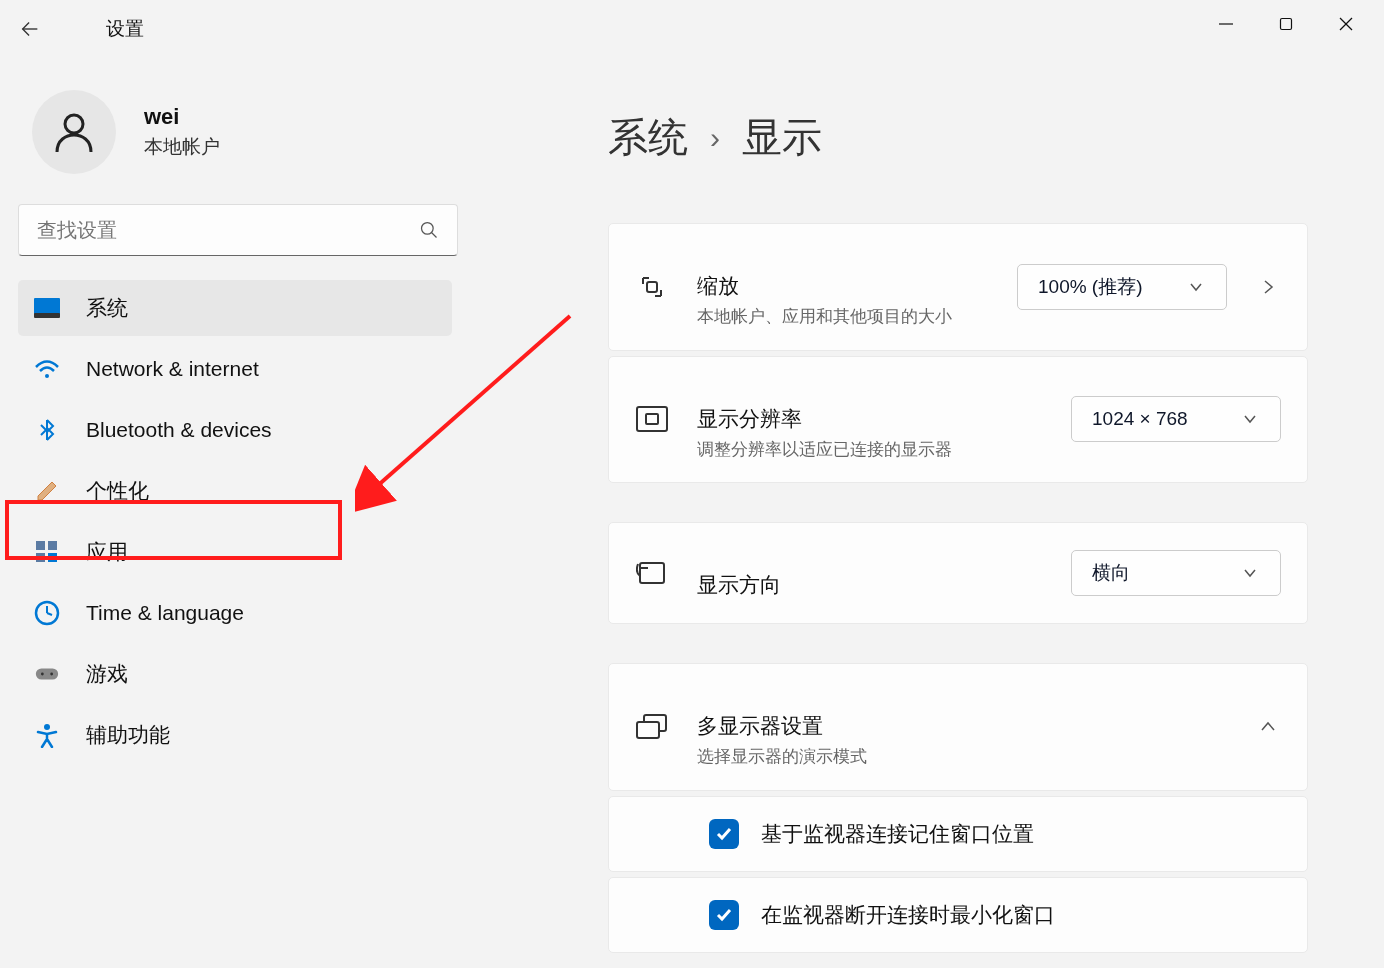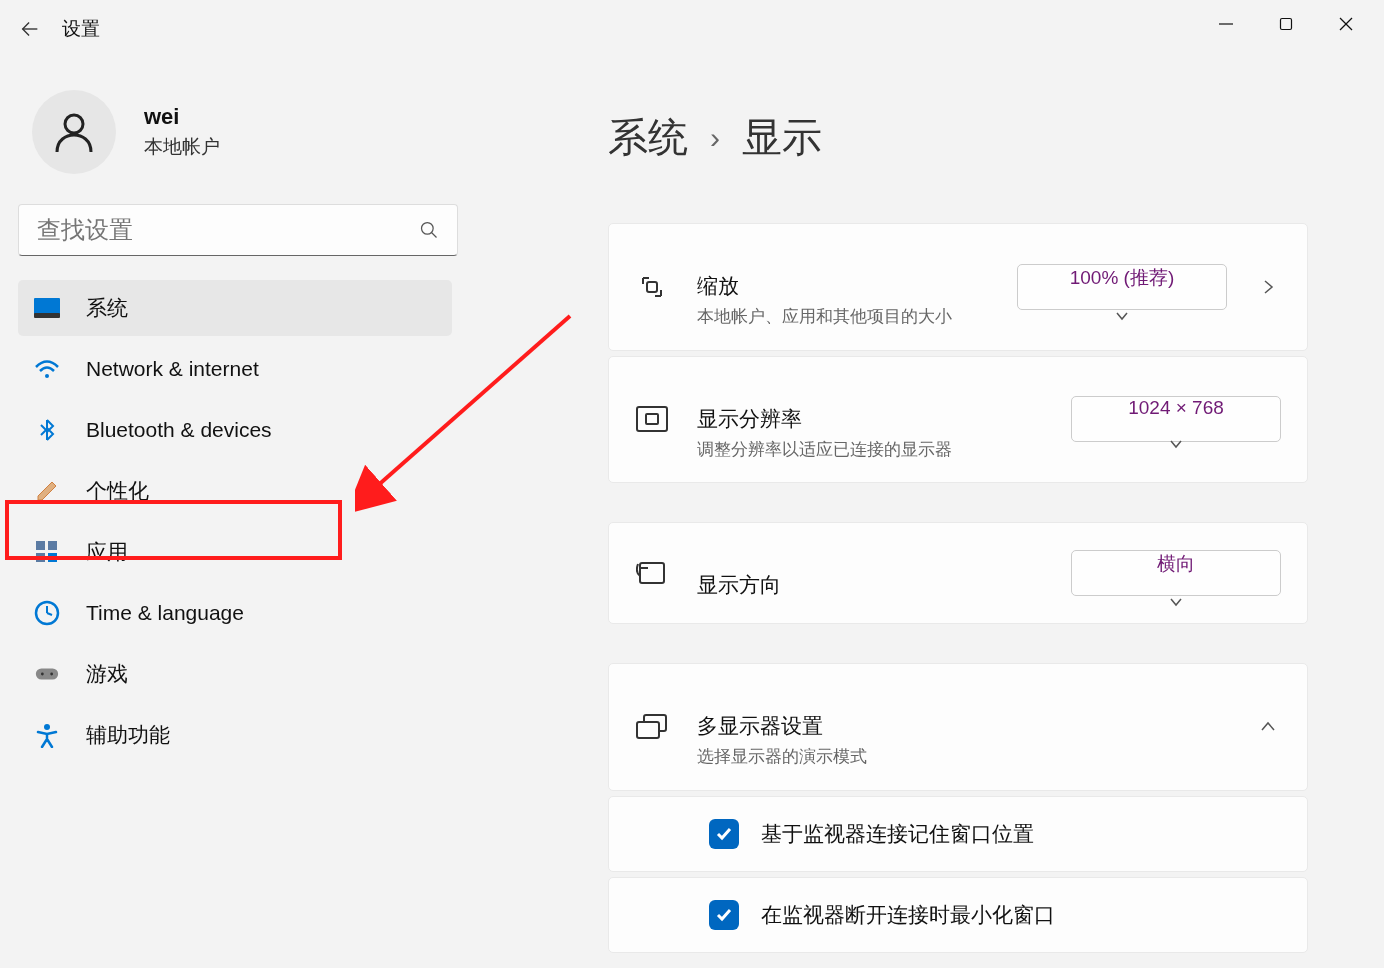--- a/index.html
+++ b/index.html
@@ -43,20 +43,21 @@
       display: flex;
       align-items: center;
       justify-content: center;
       color: #333;
       font-size: 20px;
     }
     .app-title {
       font-size: 19px;
       color: #111;
       font-weight: 400;
+      margin-left: 44px;
     }
     .sidebar {
       position: absolute;
       top: 80px;
       left: 0;
       width: 470px;
       padding-left: 18px;
       padding-right: 18px;
     }
     .profile {
@@ -87,21 +88,21 @@
       border-radius: 4px;
       display: flex;
       align-items: center;
       padding: 0 18px;
     }
     .search input {
       flex: 1;
       border: none;
       outline: none;
       background: transparent;
-      font-size: 24px;
+      font-size: 20px;
       color: #555;
       font-family: Liberation Sans, sans-serif;
     }
     .search-icon { width: 20px; height: 20px; color: #555; }
     .nav { margin-top: 6px; }
     .nav-item {
       display: flex;
       align-items: center;
       gap: 26px;
       height: 56px;
@@ -159,24 +160,23 @@
     .card .title { font-size: 21px; color: #111; margin-bottom: 4px; margin-top: 28px; }
     .card .desc { font-size: 17px; color: #666; line-height: 1.5; }
     .dropdown {
       height: 46px;
       border: 1px solid #ccc;
       border-radius: 5px;
       display: flex;
       align-items: center;
       padding: 0 20px;
       font-size: 19px;
-      color: #701a75;
+      color: #0f172a;
       background: #fefefe;
       gap: 18px;
-      flex-direction: column;
     }
     .dropdown.wide { width: 210px; justify-content: space-between; }
     .chevron { display:flex; align-items:center; justify-content:center; width:20px; color:#555; }
     .card-chevron { width:26px; color:#555; display:flex; align-items:center; justify-content:center; }
     .section-gap { height: 34px; }
     .check-row {
       background: #fdfdfd;
       border: 1px solid #e9e9e9;
       border-radius: 5px;
       padding: 22px 26px 22px 100px;

